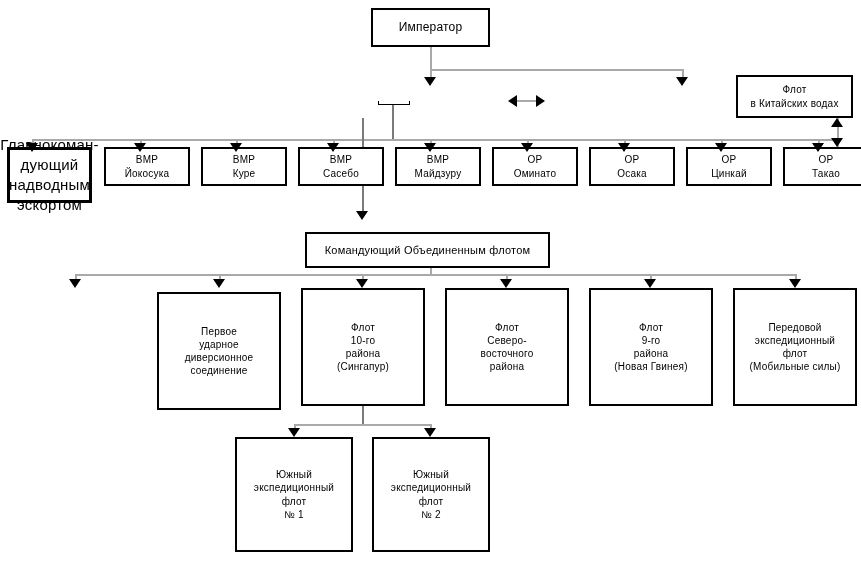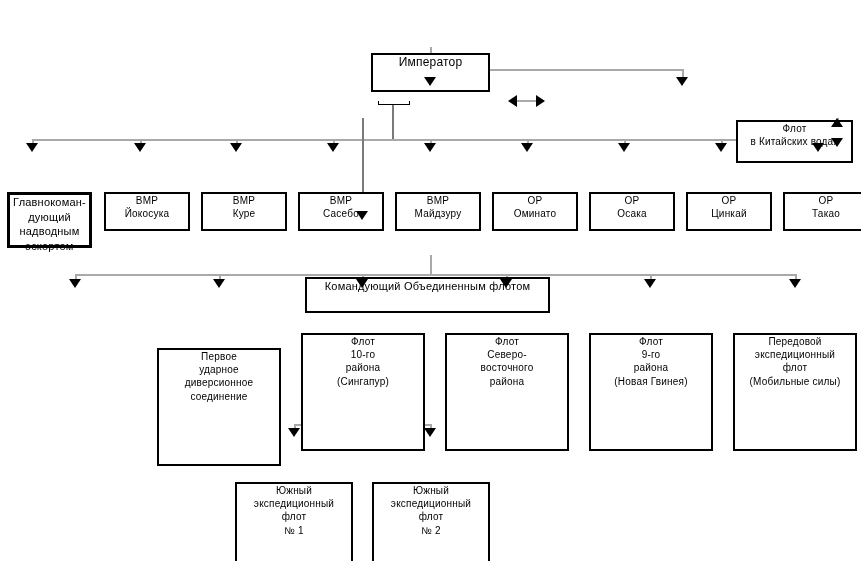--- a/index.html
+++ b/index.html
@@ -10,36 +10,36 @@
     height:561px;
     background:#ffffff;
     overflow:hidden;
   }
   .box{
     position:absolute;
     box-sizing:border-box;
     border:2px solid #000000;
     background:#ffffff;
     display:flex;
+    align-items:center;
     justify-content:center;
     text-align:center;
     z-index:5;
-    margin-top:45px;
   }
   .box .txt{
     display:block;
     line-height:1.32;
     color:#000000;
     white-space:pre-line;
     letter-spacing:.2px;
   }
   .box.thick{border-width:3px;}
   .f11 .txt{font-size:11px;}
   .f10 .txt{font-size:10px;}
-  .f9  .txt{font-size:11px;}
+  .f9  .txt{font-size:15px;}
   .f12 .txt{font-size:12px;}
 
   
   .h-line{
     position:absolute;
     height:2px;
     background:#a9a9a9;
     z-index:1;
   }
   .v-line{
@@ -221,21 +221,21 @@
   </div>
   <div class="box f10" style="left:783px;top:147px;width:86px;height:39px;">
     <span class="txt">ОР
 Такао</span>
   </div>
 
   <div class="box f11" style="left:305px;top:232px;width:245px;height:36px;">
     <span class="txt">Командующий  Объединенным  флотом</span>
   </div>
 
-  <div class="box f10" style="left:157px;top:303px;width:124px;height:118px;">
+  <div class="box f10" style="left:157px;top:292px;width:124px;height:118px;">
     <span class="txt">Первое
 ударное
 диверсионное
 соединение</span>
   </div>
   <div class="box f10" style="left:301px;top:288px;width:124px;height:118px;">
     <span class="txt">Флот
 10-го
 района
 (Сингапур)</span>

